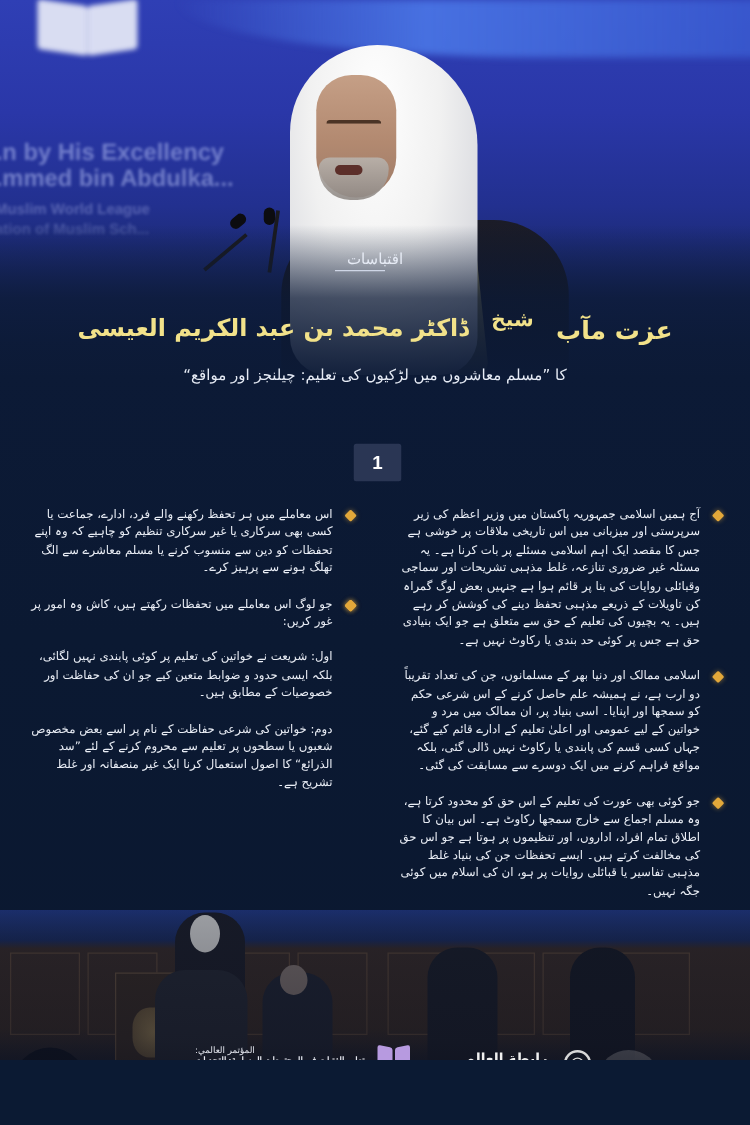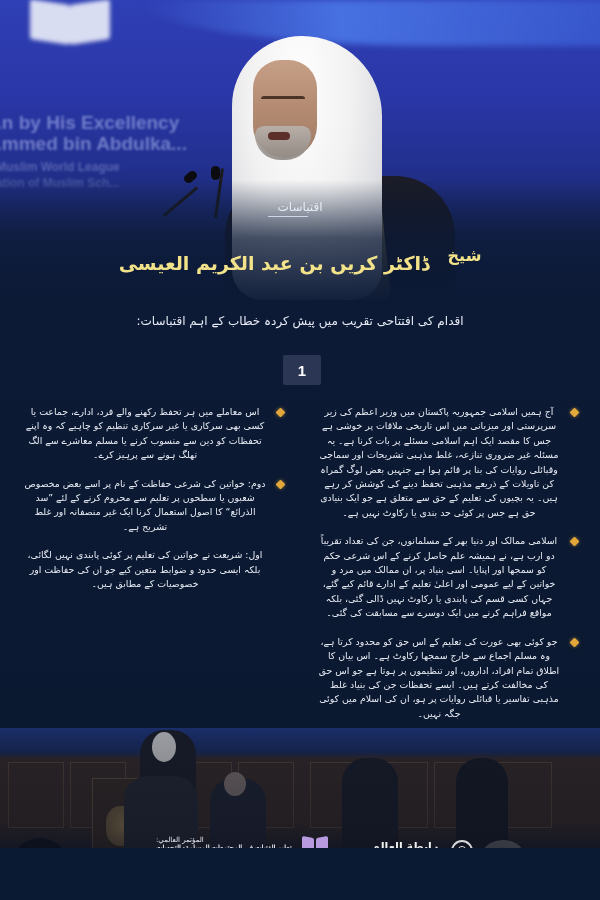--- a/index.html
+++ b/index.html
@@ -61,21 +61,21 @@
   .name-line .honorific { font-size: 20px; }
   .name-line .shaykh { font-size: 16px; position: relative; top: -6px; text-align: right; }
   .intro1 { top: 293px; font-size: 12px; color: #e6ebf5; }
   .intro2 { top: 314px; font-size: 12px; color: #e6ebf5; }
 
   .num-badge { position: absolute; left: 283px; top: 355px; width: 38px; height: 30px;
     background: #2a3654; border-radius: 2px; display: flex; align-items: center; justify-content: center;
     font-family: "Liberation Sans", sans-serif; font-weight: 700; font-size: 15px; color: #ffffff; }
 
   
-  .col { position: absolute; top: 405px; width: 262px; direction: rtl; text-align: center; }
+  .col { position: absolute; top: 405px; width: 262px; direction: rtl; text-align: right; }
   .col.right { left: 318px; }
   .col.left  { left: 24px; }
   .item { position: relative; padding-right: 20px; font-size: 9.4px; line-height: 14.4px; color: #e9edf5; margin-bottom: 14px; }
   .item .dot { position: absolute; right: 2px; top: 4px; width: 7px; height: 7px; background: #e3a83a;
     transform: rotate(45deg); border-radius: 1px; box-shadow: 0 0 4px rgba(227,168,58,0.6); }
   .para { padding-right: 20px; font-size: 9.4px; line-height: 14.4px; color: #e9edf5; margin-bottom: 14px; }
 
   
   .bottom-photo { position: absolute; left: 0; top: 728px; width: 600px; height: 172px; overflow: hidden;
     background: linear-gradient(180deg, #233a8a 0%, #1a2a5c 14%, #3a2a22 18%, #3b2a1e 55%, #1a1c26 72%, #141822 100%); }
@@ -131,24 +131,25 @@
     <div class="mic m1"></div>
     <div class="mic-head h1"></div>
     <div class="mic m2"></div>
     <div class="mic-head h2"></div>
     <div class="hero-fade"></div>
   </div>
 
   <div class="head rtl kicker">اقتباسات</div>
   <div class="kicker-line"></div>
   <div class="head name-line">
+    <span class="honorific">عزت مآب</span>
     <span class="shaykh">شیخ</span>
-    <span class="name">ڈاکٹر کریں بن عبد الکریم العیسی</span>
-  </div>
-  <div class="head rtl intro2">اقدام کی افتتاحی تقریب میں پیش کردہ خطاب کے اہم اقتباسات:</div>
+    <span class="name">ڈاکٹر محمد بن عبد الکریم العیسی</span>
+  </div>
+  <div class="head rtl intro1">کا ”مسلم معاشروں میں لڑکیوں کی تعلیم: چیلنجز اور مواقع“</div>
 
   <div class="num-badge">1</div>
 
   <div class="bottom-photo">
     <div class="panel" style="left:8px;"></div>
     <div class="panel" style="left:70px;"></div>
     <div class="panel" style="left:176px;"></div>
     <div class="panel" style="left:238px;"></div>
     <div class="panel" style="left:310px;"></div>
     <div class="panel" style="left:372px;"></div>
@@ -186,22 +187,26 @@
   </div>
 
   <div class="col left">
     <div class="item">
       <span class="dot"></span>
       <span>اس معاملے میں ہر تحفظ رکھنے والے فرد، ادارے، جماعت یا کسی بھی سرکاری یا غیر سرکاری تنظیم کو چاہیے کہ وہ اپنے تحفظات کو دین سے منسوب کرنے یا مسلم معاشرے سے الگ تھلگ ہونے سے پرہیز کرے۔</span>
     </div>
     <div class="item">
       <span class="dot"></span>
     </div>
+    <div class="item">
+      <span class="dot"></span>
+      <span>جو لوگ اس معاملے میں تحفظات رکھتے ہیں، کاش وہ امور پر غور کریں:</span>
+    </div>
+    <div class="para">اول: شریعت نے خواتین کی تعلیم پر کوئی پابندی نہیں لگائی، بلکہ ایسی حدود و ضوابط متعین کیے جو ان کی حفاظت اور خصوصیات کے مطابق ہیں۔</div>
     <div class="para">دوم: خواتین کی شرعی حفاظت کے نام پر اسے بعض مخصوص شعبوں یا سطحوں پر تعلیم سے محروم کرنے کے لئے ”سد الذرائع“ کا اصول استعمال کرنا ایک غیر منصفانہ اور غلط تشریح ہے۔</div>
-    <div class="para">اول: شریعت نے خواتین کی تعلیم پر کوئی پابندی نہیں لگائی، بلکہ ایسی حدود و ضوابط متعین کیے جو ان کی حفاظت اور خصوصیات کے مطابق ہیں۔</div>
   </div>
 
   <div class="conf-text">
     <div class="ar1">المؤتمر العالمي:</div>
     <div class="ar2">تعليم الفتيات في المجتمعات المسلمة: التحديات والفرص</div>
     <div class="en">The International Conference on: Girls' Education in Muslim Communities:</div>
     <div class="en">Challenges and Opportunities</div>
   </div>
   <div class="conf-logo">
     <div class="pg l"></div>

